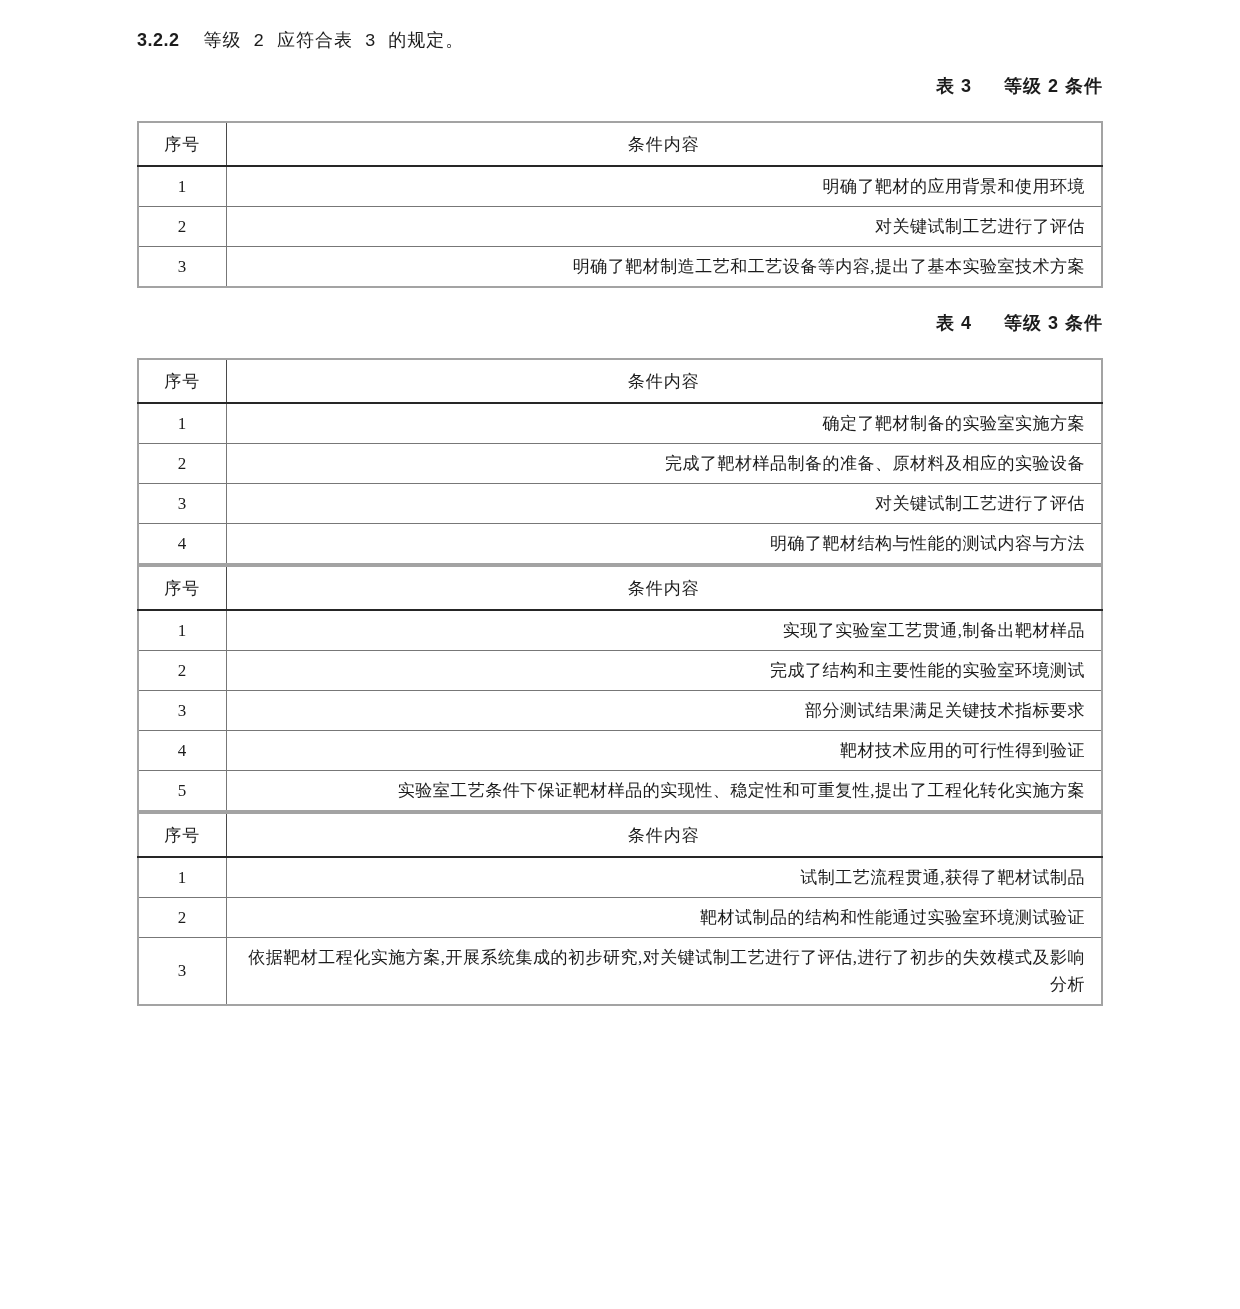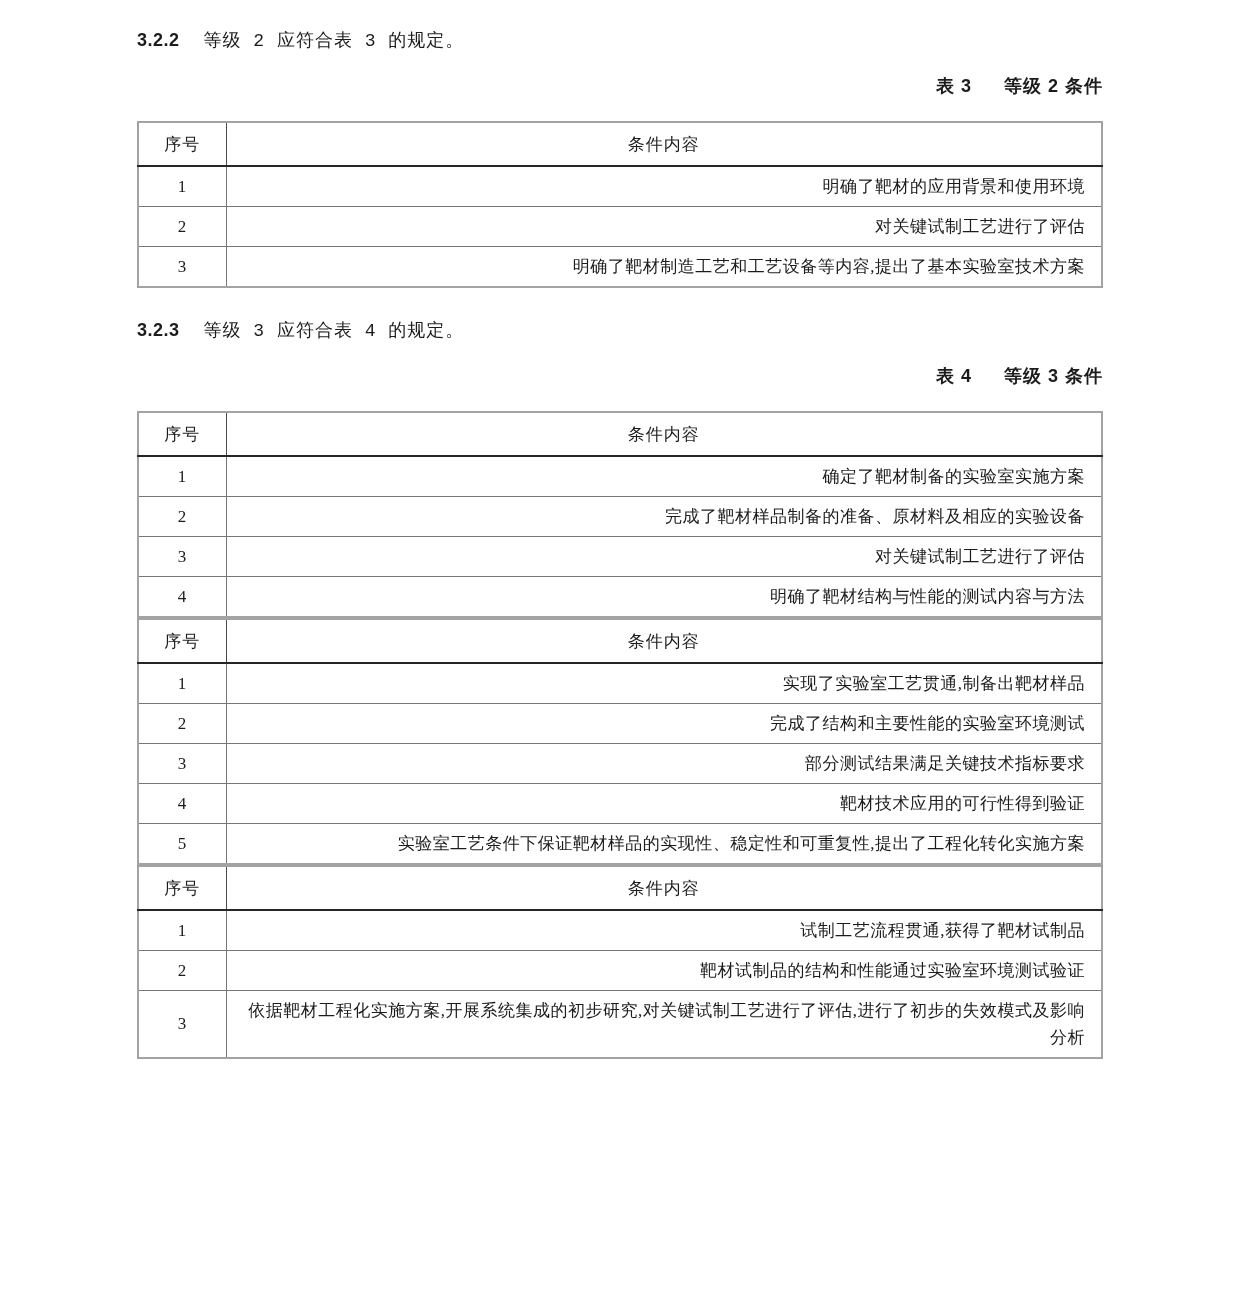--- a/index.html
+++ b/index.html
@@ -104,24 +104,20 @@
       <td class="no-cell">2</td>
       <td class="content-cell">对关键试制工艺进行了评估</td>
     </tr>
     <tr>
       <td class="no-cell">3</td>
       <td class="content-cell">明确了靶材制造工艺和工艺设备等内容,提出了基本实验室技术方案</td>
     </tr>
   </tbody>
     </table>
 
-  <div class="section-heading">
-    <span class="section-number">3.2.3</span>
-    <span class="section-text">等级 3 应符合表 4 的规定。</span>
-  </div>
   <div class="table-caption">
     <span class="caption-label">表 4</span>
     <span class="caption-title">等级 3 条件</span>
   </div>
   <table class="cond-table">
     <colgroup>
         <col class="col-no">
         <col>
       </colgroup>
     <tbody>

